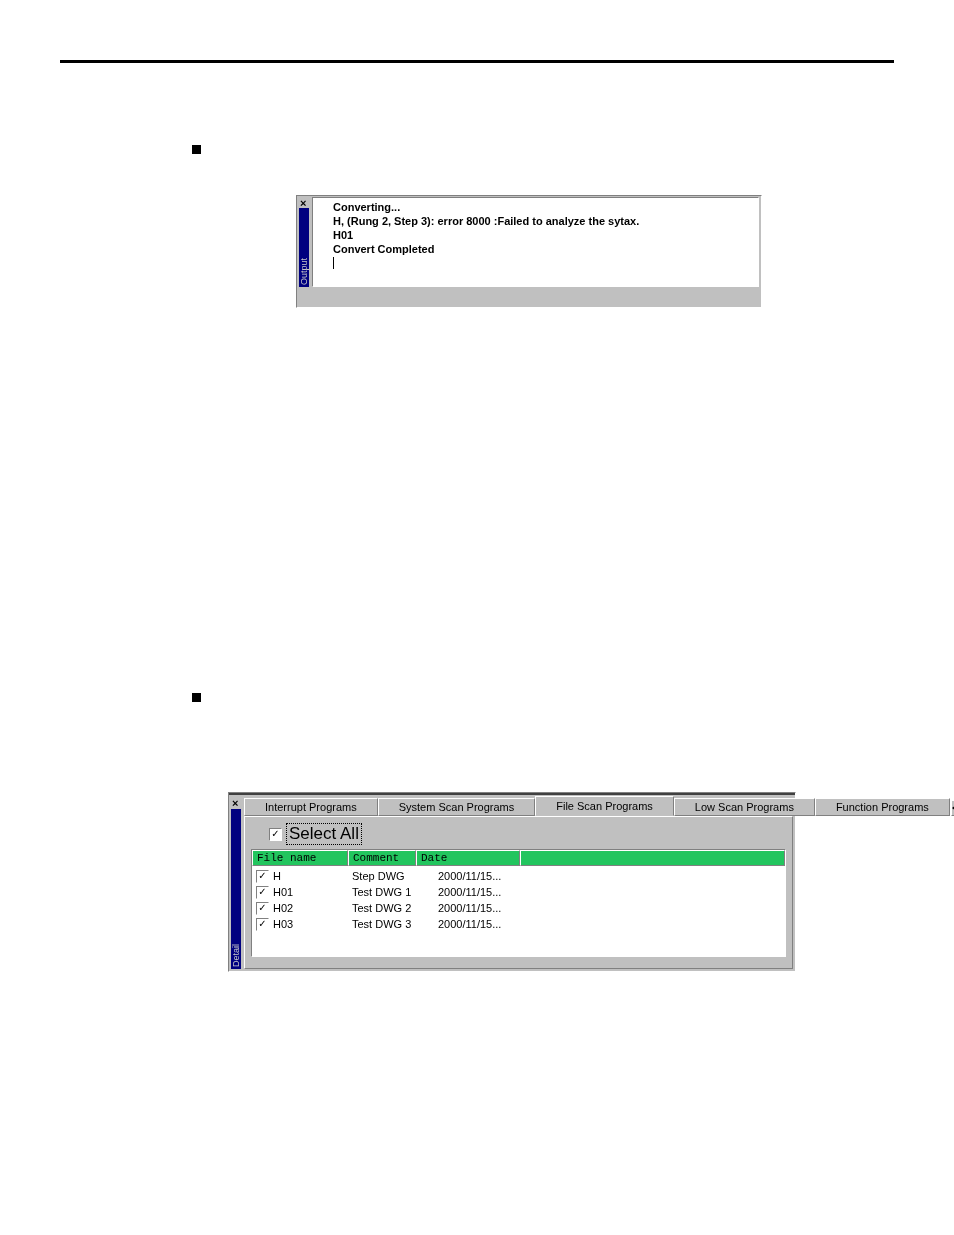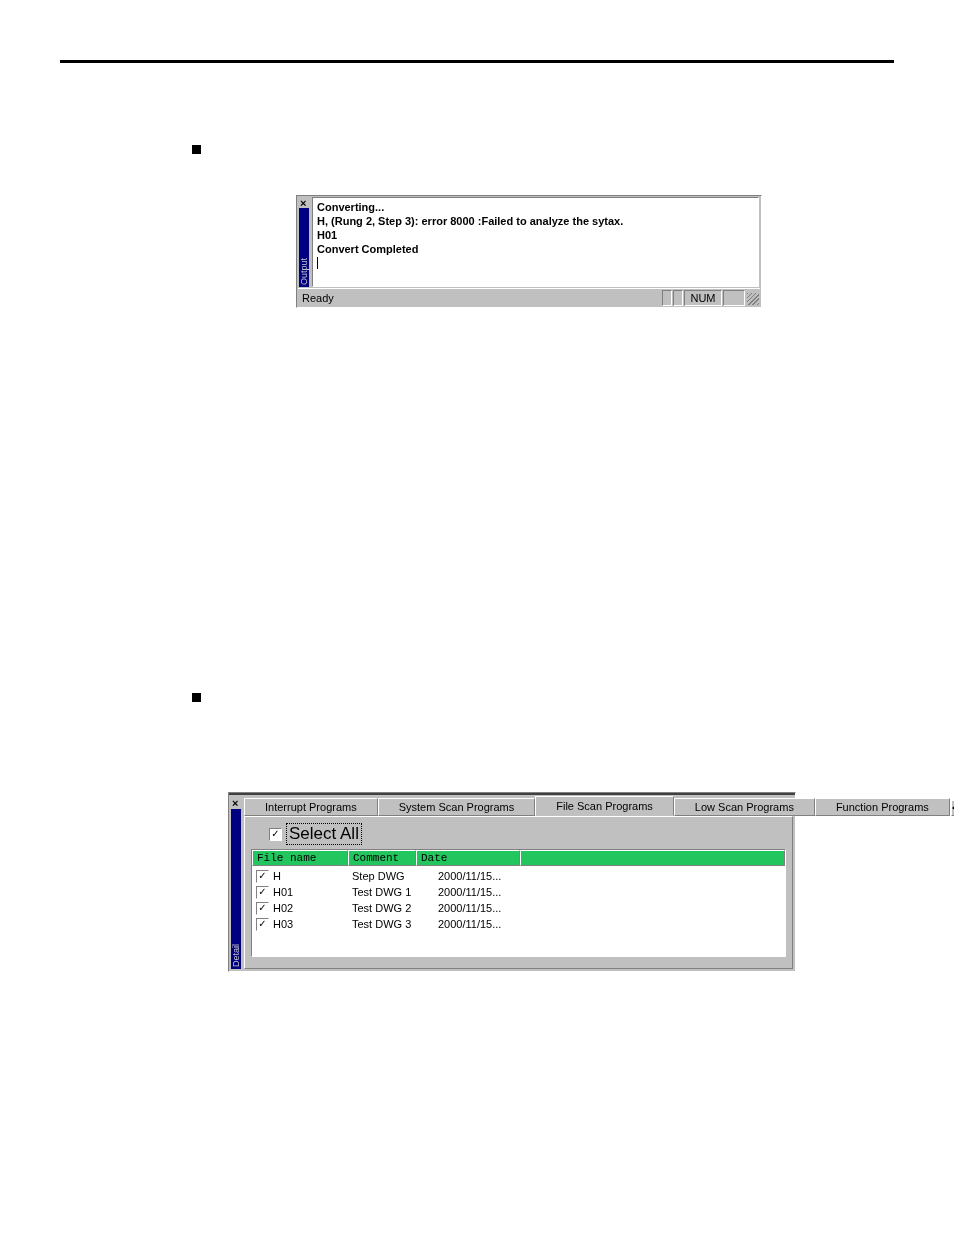--- a/index.html
+++ b/index.html
@@ -73,21 +73,21 @@
     .panel1 .console-text {
       position: absolute;
       top: 1px;
       left: 15px;
       right: 2px;
       bottom: 20px;
       background: #ffffff;
       border: 1px solid #808080;
       border-right-color: #ffffff;
       border-bottom-color: #ffffff;
-      padding: 2px 4px;
+      padding: 2px 20px;
       font-family: "MS Sans Serif", Tahoma, sans-serif;
       font-size: 11px;
       font-weight: bold;
       line-height: 14px;
       color: #000;
       white-space: pre;
     }
     .caret {
       display: inline-block;
       width: 1px;
@@ -337,28 +337,20 @@
 
 <div class="panel1">
   <div class="close-x">×</div>
   <div class="indicator-strip"></div>
   <div class="strip-label">Output</div>
   <div class="console-text"><span>Converting...</span>
 <span>H, (Rung 2, Step 3): error 8000 :Failed to analyze the sytax.</span>
 <span>H01</span>
 <span>Convert Completed</span>
 <span class="caret"></span></div>
-  <div class="status-bar">
-    <div class="status-ready">Ready</div>
-    <div class="status-cell cell-a"></div>
-    <div class="status-cell cell-b"></div>
-    <div class="status-cell cell-num">NUM</div>
-    <div class="status-cell cell-c"></div>
-    <div class="grip"></div>
-  </div>
 </div>
 
 <div class="panel2">
   <div class="line-accent"></div>
   <div class="close-x2">×</div>
   <div class="left-strip"></div>
   <div class="left-strip-label">Detail</div>
   <div class="content">
     <div class="tabstrip">
       <div class="tab">Interrupt Programs</div>

